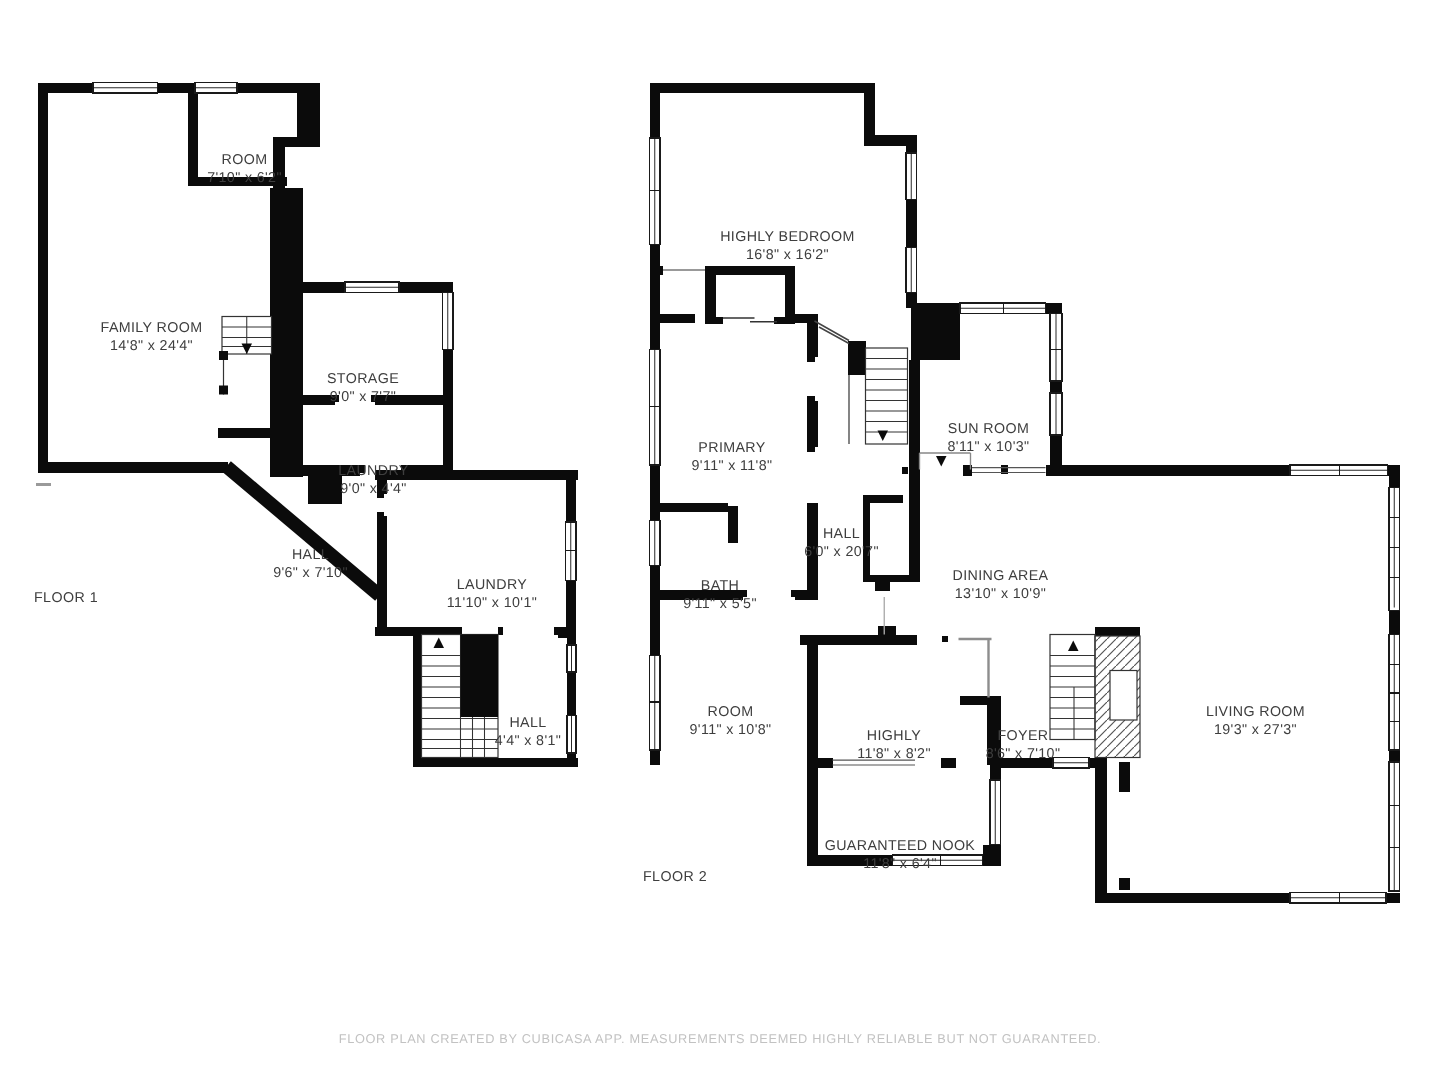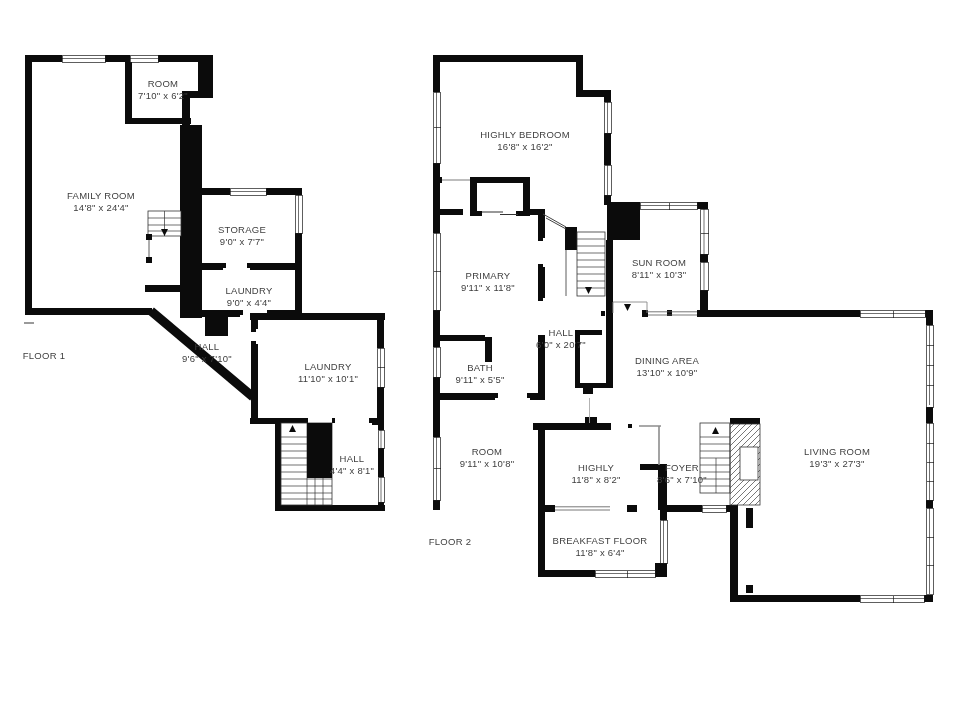--- a/index.html
+++ b/index.html
@@ -1,23 +1,23 @@
 <!DOCTYPE html>
 <html><head>
 <meta charset="utf-8">
 <style>
   html,body{margin:0;padding:0;background:#ffffff;}
   .plan{position:relative;width:960px;height:720px;background:#ffffff;overflow:hidden;
         font-family:"Liberation Sans", sans-serif;}
   .plan svg{position:absolute;left:0;top:0;}
   .rlabel{position:absolute;transform:translate(-50%,-50%);text-align:center;white-space:nowrap;
-          color:#3e3e3e;font-size:9.5px;line-height:11.5px;letter-spacing:.25px;}
+          color:#3e3e3e;font-size:9.5px;line-height:11.5px;letter-spacing:.25px;margin-top:24px;}
   .rlabel .nm{font-weight:400;}
   .floorlabel{position:absolute;transform:translate(-50%,-50%);color:#3e3e3e;font-size:9.5px;
-              letter-spacing:.3px;white-space:nowrap;}
+              letter-spacing:.3px;white-space:nowrap;margin-top:44px;}
   .footer{position:absolute;left:50%;top:687px;transform:translateX(-50%);
           color:#c2c2c2;font-size:8.5px;letter-spacing:.45px;white-space:nowrap;}
 </style>
 </head>
 <body>
 
 <div class="plan">
 
 <svg width="960" height="720" viewBox="0 0 960 720">
   <defs>
@@ -349,18 +349,19 @@
   </div>
   <div class="rlabel" style="left:682px;top:473px">
     <div class="nm">FOYER</div>
     <div class="dm">8'6" x 7'10"</div>
   </div>
   <div class="rlabel" style="left:837px;top:457px">
     <div class="nm">LIVING ROOM</div>
     <div class="dm">19'3" x 27'3"</div>
   </div>
   <div class="rlabel" style="left:600px;top:546px">
-    <div class="nm">BREAKFAST FLOOR</div>
+    <div class="nm">GUARANTEED NOOK</div>
     <div class="dm">11'8" x 6'4"</div>
   </div>
   <div class="floorlabel" style="left:450px;top:541px">FLOOR 2</div>
 
+  <div class="footer">FLOOR PLAN CREATED BY CUBICASA APP. MEASUREMENTS DEEMED HIGHLY RELIABLE BUT NOT GUARANTEED.</div>
 </div>
 
 </body></html>

